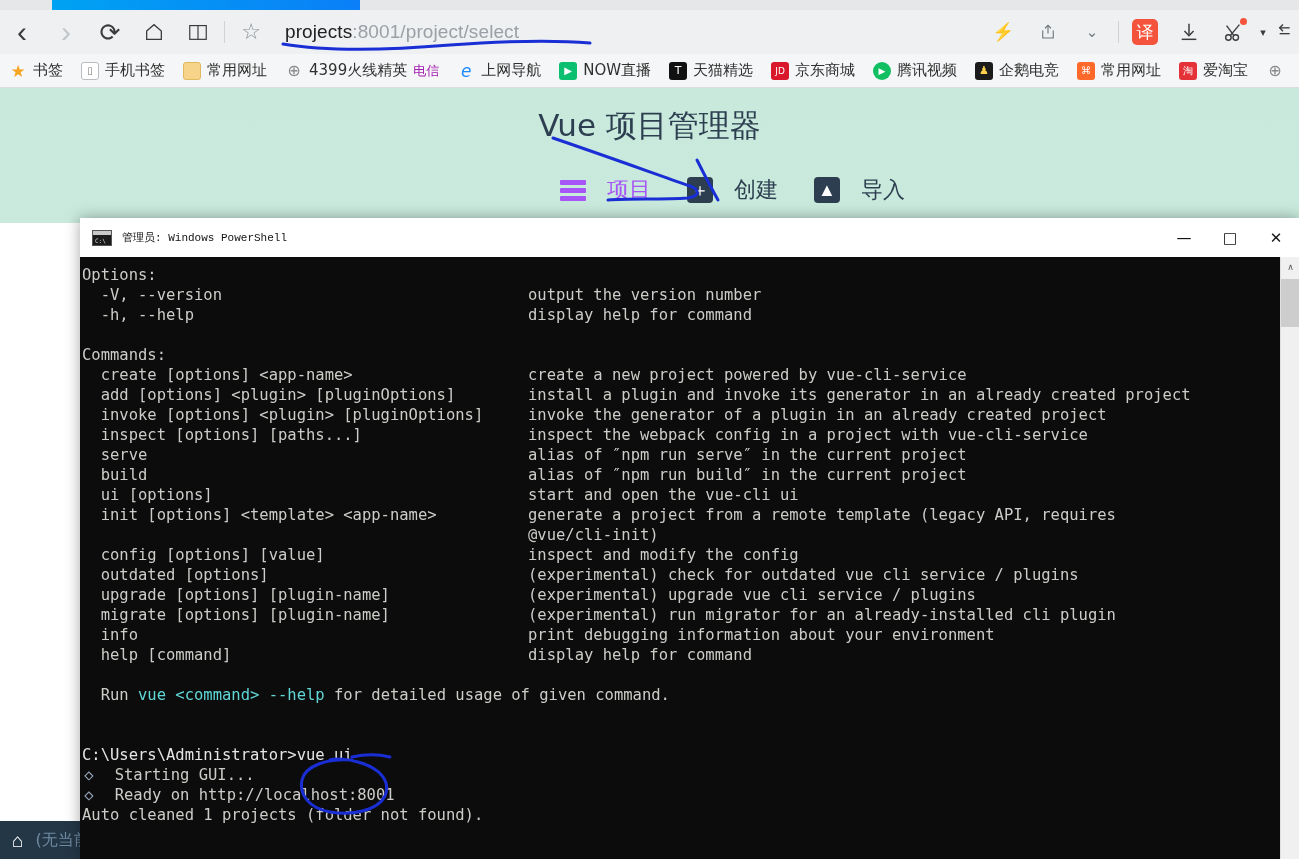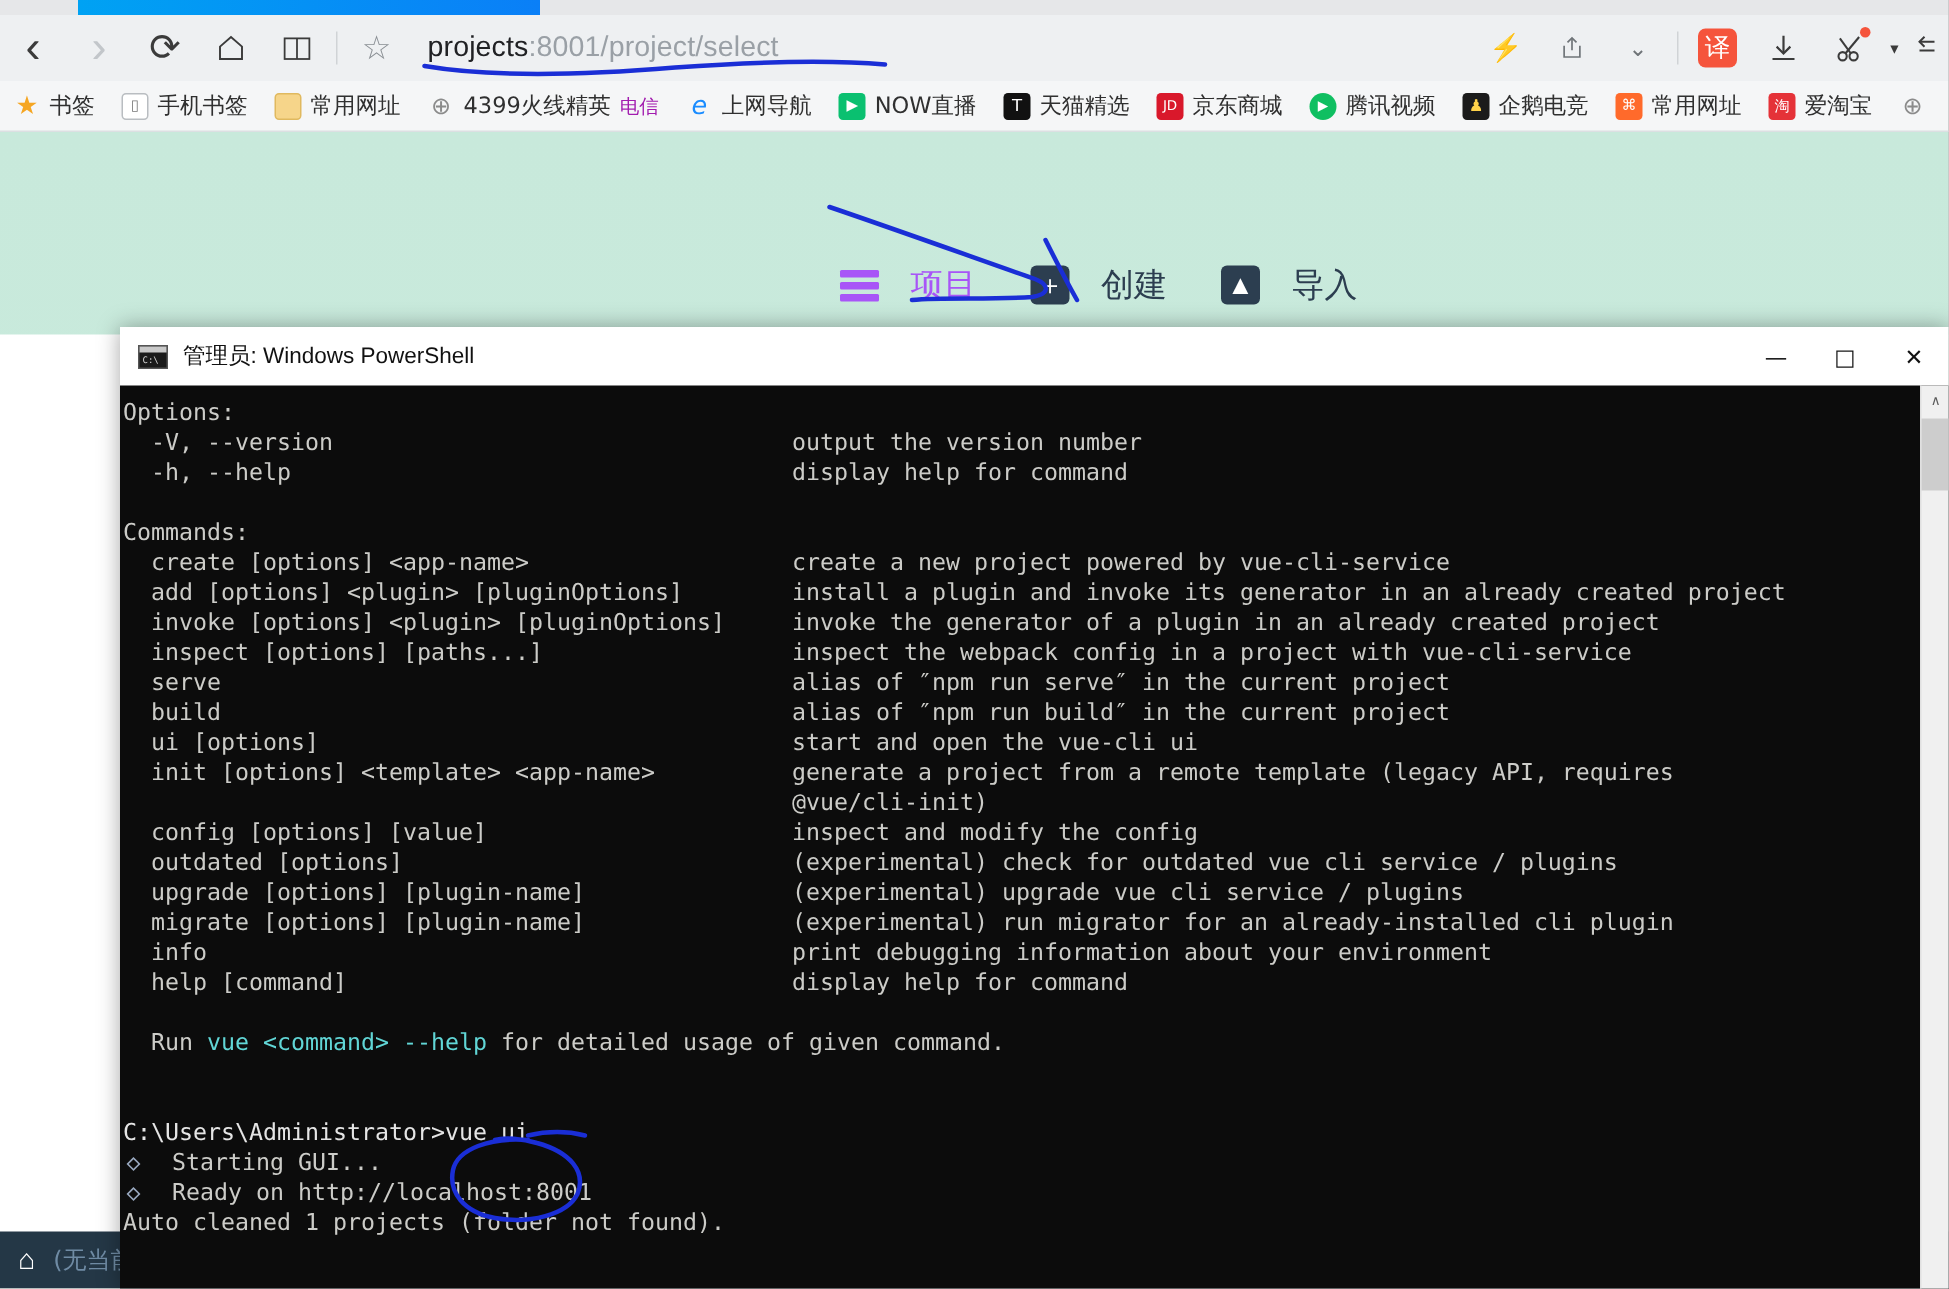--- a/index.html
+++ b/index.html
@@ -138,21 +138,21 @@
   }
   .ps-title-icon::before {
     content: ""; position: absolute; left: 0; right: 0; top: 0; height: 4px;
     background: #c9c9c9;
   }
   .ps-title-icon span {
     position: absolute; left: 2px; bottom: 1px; font-size: 6px; color: #d8d8d8;
     font-family: "DejaVu Sans Mono", monospace; line-height: 1;
   }
   .ps-title-text {
-    font-size: 15px; color: #111; font-family: Liberation Sans, sans-serif;
+    font-size: 11px; color: #111; font-family: Liberation Mono, monospace;
   }
   .ps-ctrls { margin-left: auto; display: flex; height: 39px; }
   .ps-ctrl {
     width: 46px; height: 39px; display: flex; align-items: center; justify-content: center;
     color: #111; font-size: 15px; font-family: "DejaVu Sans", sans-serif;
   }
   .ps-body {
     position: relative;
     height: 692px; background: #0c0c0c; display: flex;
   }
@@ -322,20 +322,21 @@
       <span class="fav" style="background:#e53238;color:#fff;font-size:10px;">淘</span>
       <span class="bm-label">爱淘宝</span>
     </div>
     <div class="bm">
       <span class="fav" style="background:transparent;color:#8b8b8b;font-size:16px;">⊕</span>
       <span class="bm-label"></span>
     </div>
   </div>
 
   <div class="page">
+    <div class="page-title">Vue 项目管理器</div>
 
     <div class="page-nav">
       <div class="nav-item">
         <span class="bars-icon">
             <i></i>
             <i></i>
             <i></i>
           </span>
         <span class="nav-label active">项目</span>
       </div>

